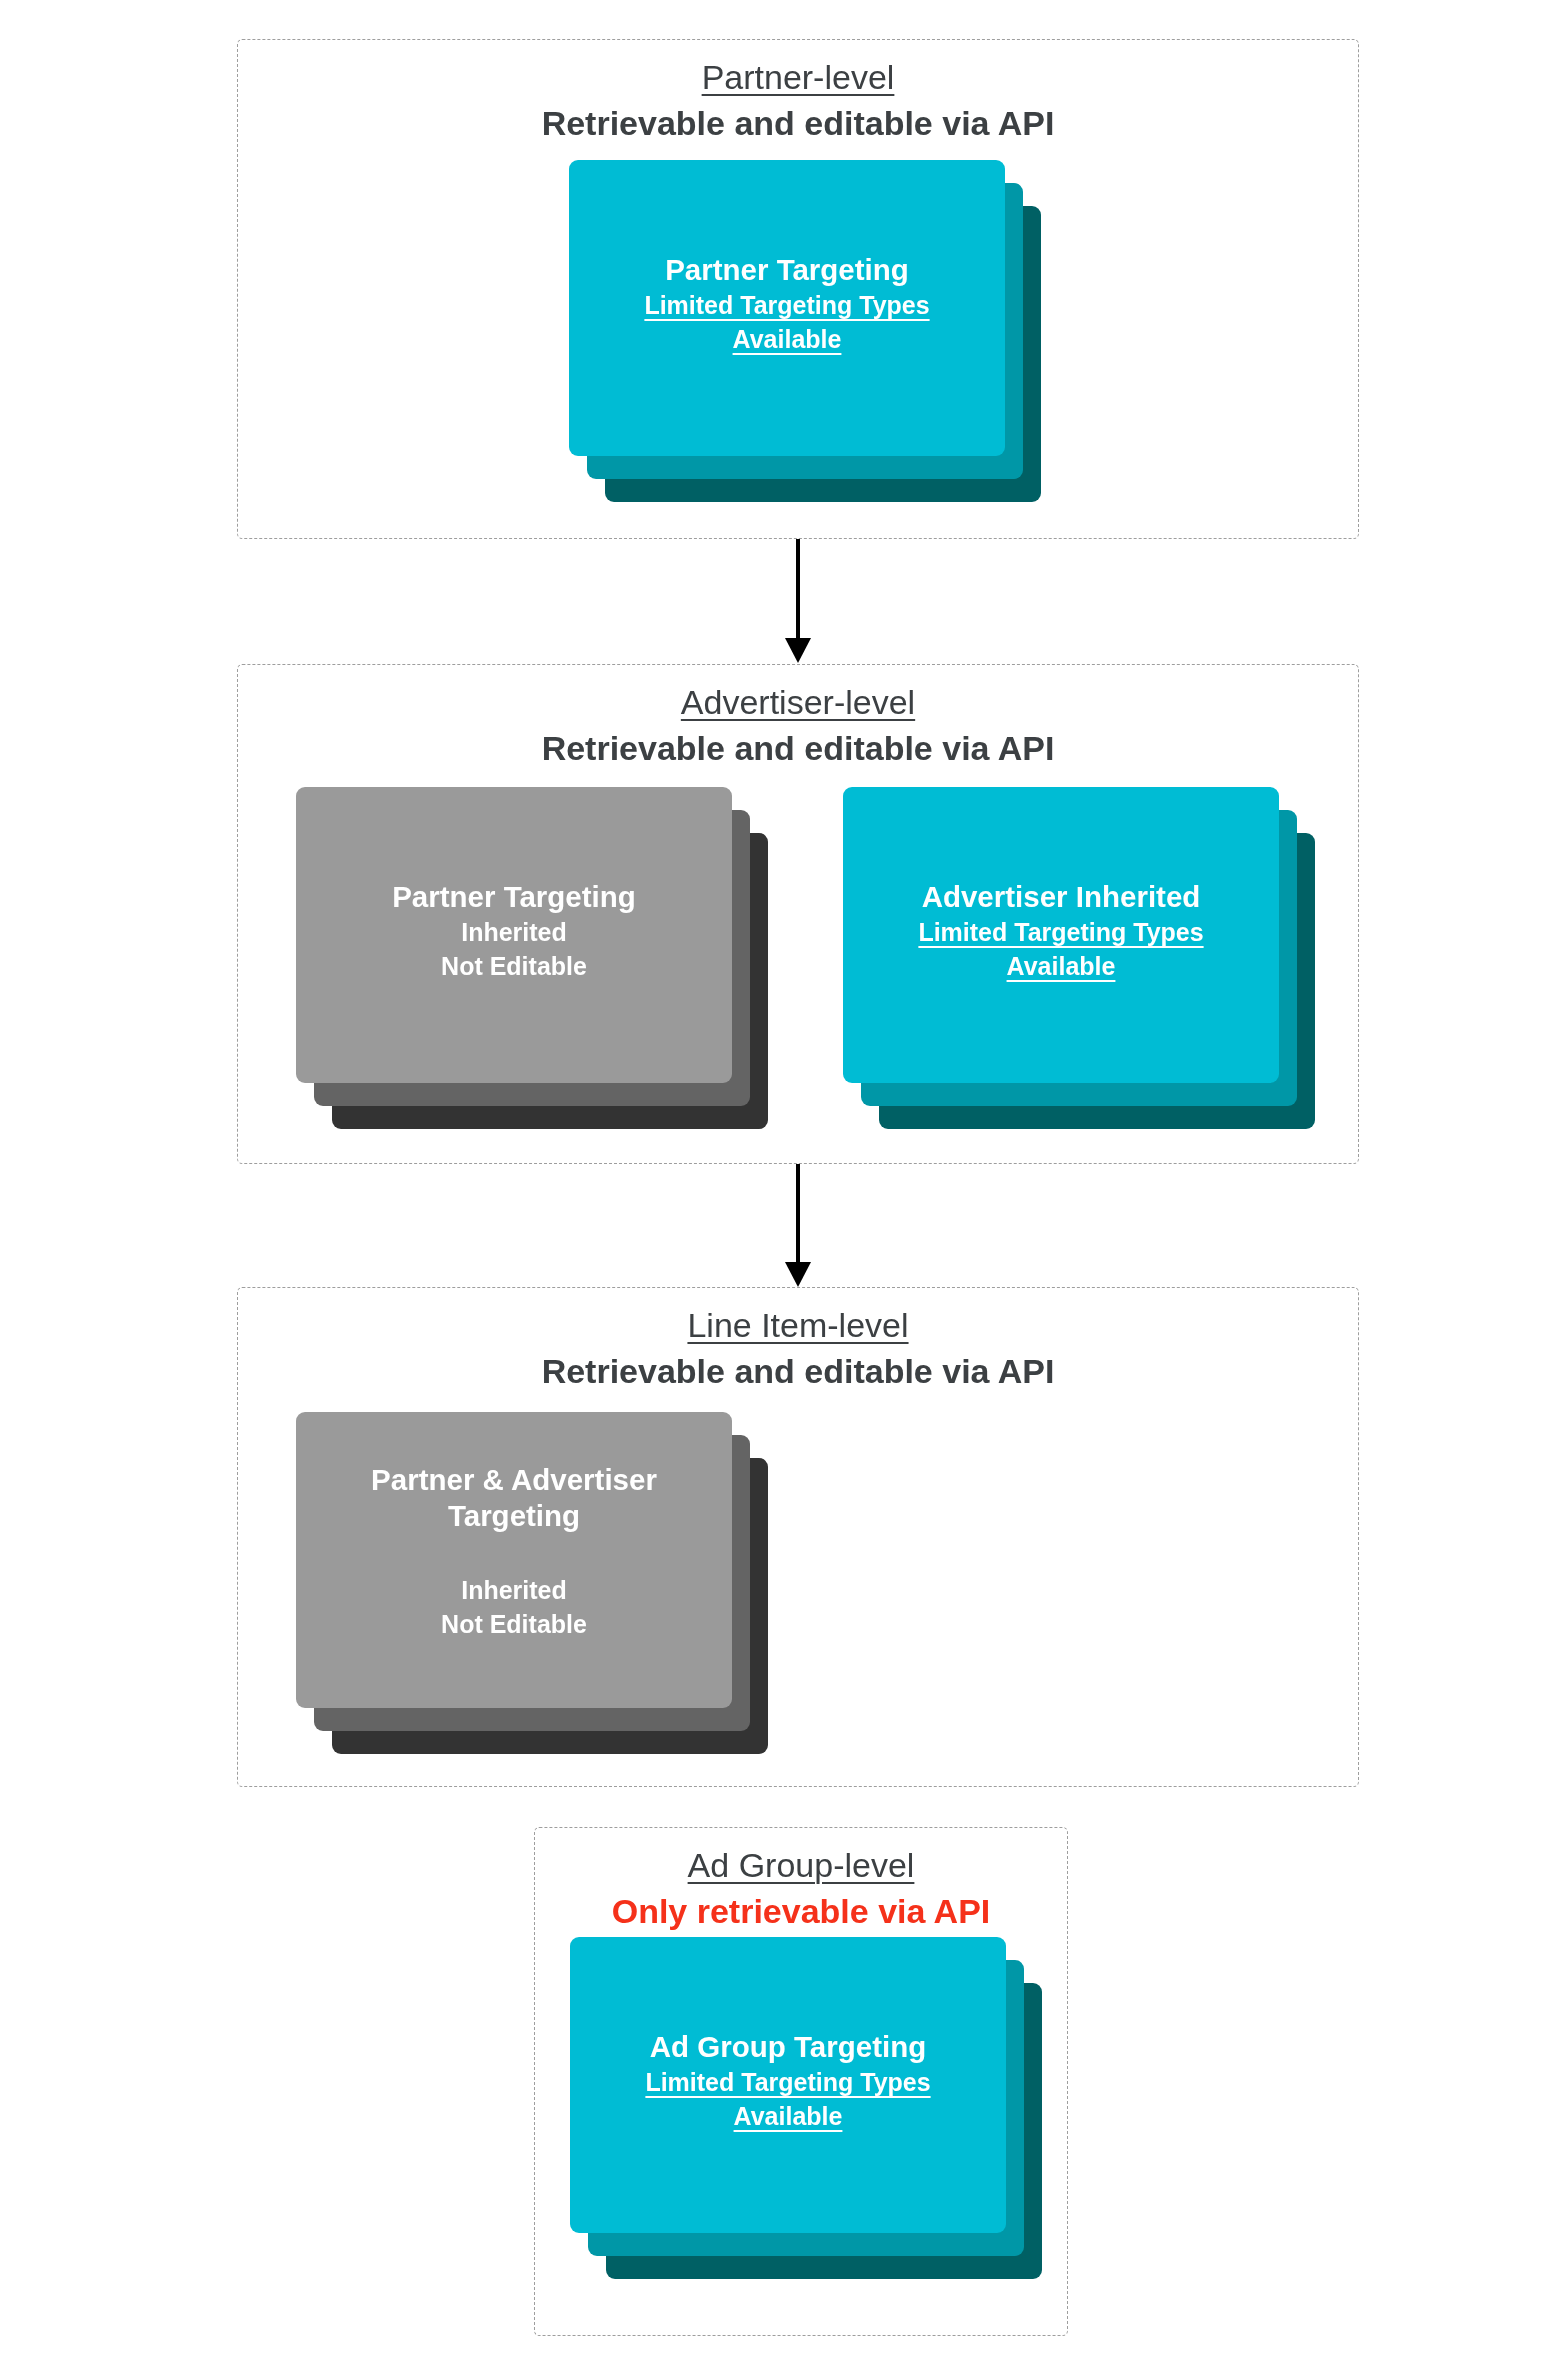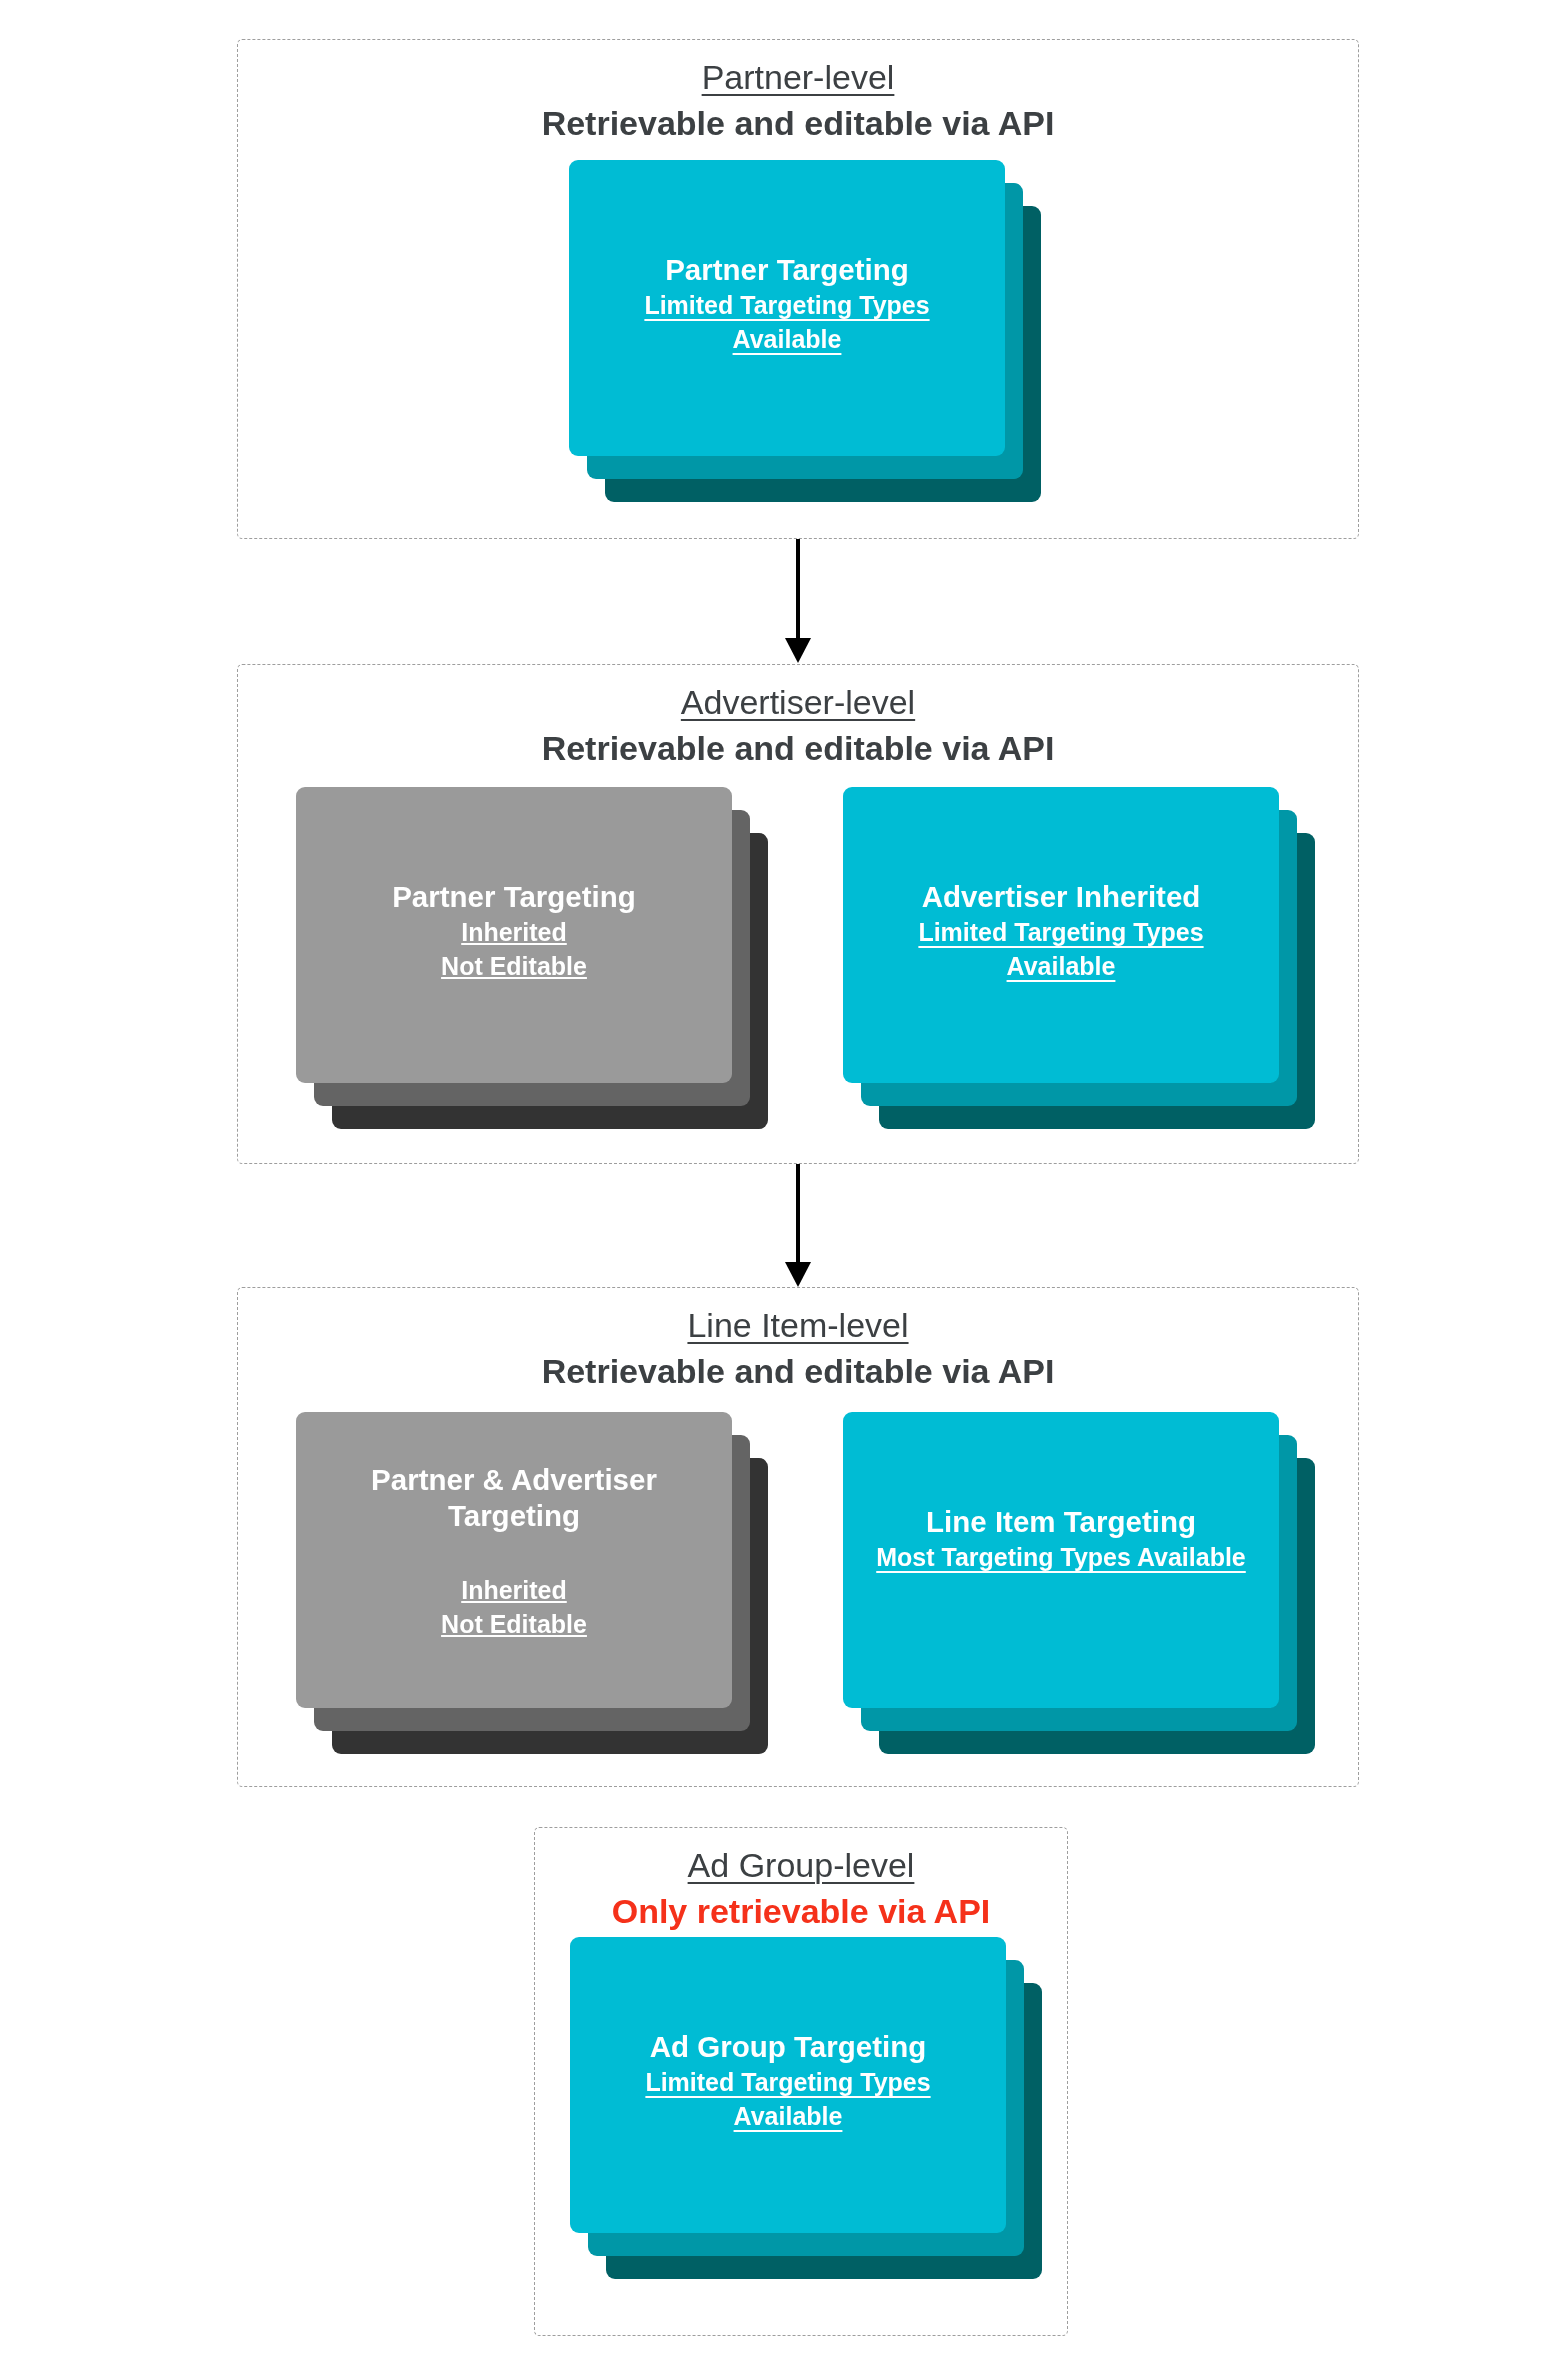--- a/index.html
+++ b/index.html
@@ -39,21 +39,21 @@
   .teal .back{background:var(--teal-dark,#006064);}
   .gray .card{background:var(--gray,#9a9a9a);}
   .gray .mid{background:var(--gray-mid,#646464);}
   .gray .back{background:var(--gray-dark,#333333);}
 
   .card-title{font-size:29.5px;font-weight:700;line-height:36px;max-width:398px;}
   .card-sub{font-size:25px;font-weight:700;line-height:34px;max-width:384px;}
   .card-sub.underlined{
     text-decoration:underline;text-decoration-thickness:1.8px;text-underline-offset:4.5px;
   }
-  .card-sub .subline{display:block;text-decoration:underline;}
+  .card-sub .subline{display:block;}
   .stack.tall-title .card{padding-top:50px;}
   .stack.tall-title .card-sub{margin-top:39px;}
 
   
   #s1 .stack{left:331px;top:120px;}
   #s2 .stack.gray{left:58px;top:122px;}
   #s2 .stack.teal{left:605px;top:122px;}
   #s3 .stack.gray{left:58px;top:124px;}
   #s3 .stack.teal{left:605px;top:124px;}
   #s4 .stack{left:35px;top:109px;}
@@ -134,28 +134,20 @@
       <div class="layer back"></div>
       <div class="layer mid"></div>
       <div class="card">
         <div class="card-title">Partner &amp; Advertiser Targeting</div>
         <div class="card-sub">
           <span class="subline">Inherited</span>
           <span class="subline">Not Editable</span>
         </div>
       </div>
     </div>
-    <div class="stack teal">
-      <div class="layer back"></div>
-      <div class="layer mid"></div>
-      <div class="card">
-        <div class="card-title">Line Item Targeting</div>
-        <div class="card-sub underlined">Most Targeting Types Available</div>
-      </div>
-    </div>
   </section>
 
   <section class="section" id="s4">
     <div class="heading">
       <div class="level-title"><span>Ad Group-level</span></div>
       <div class="api-note red">Only retrievable via API</div>
     </div>
     <div class="stack teal">
       <div class="layer back"></div>
       <div class="layer mid"></div>

